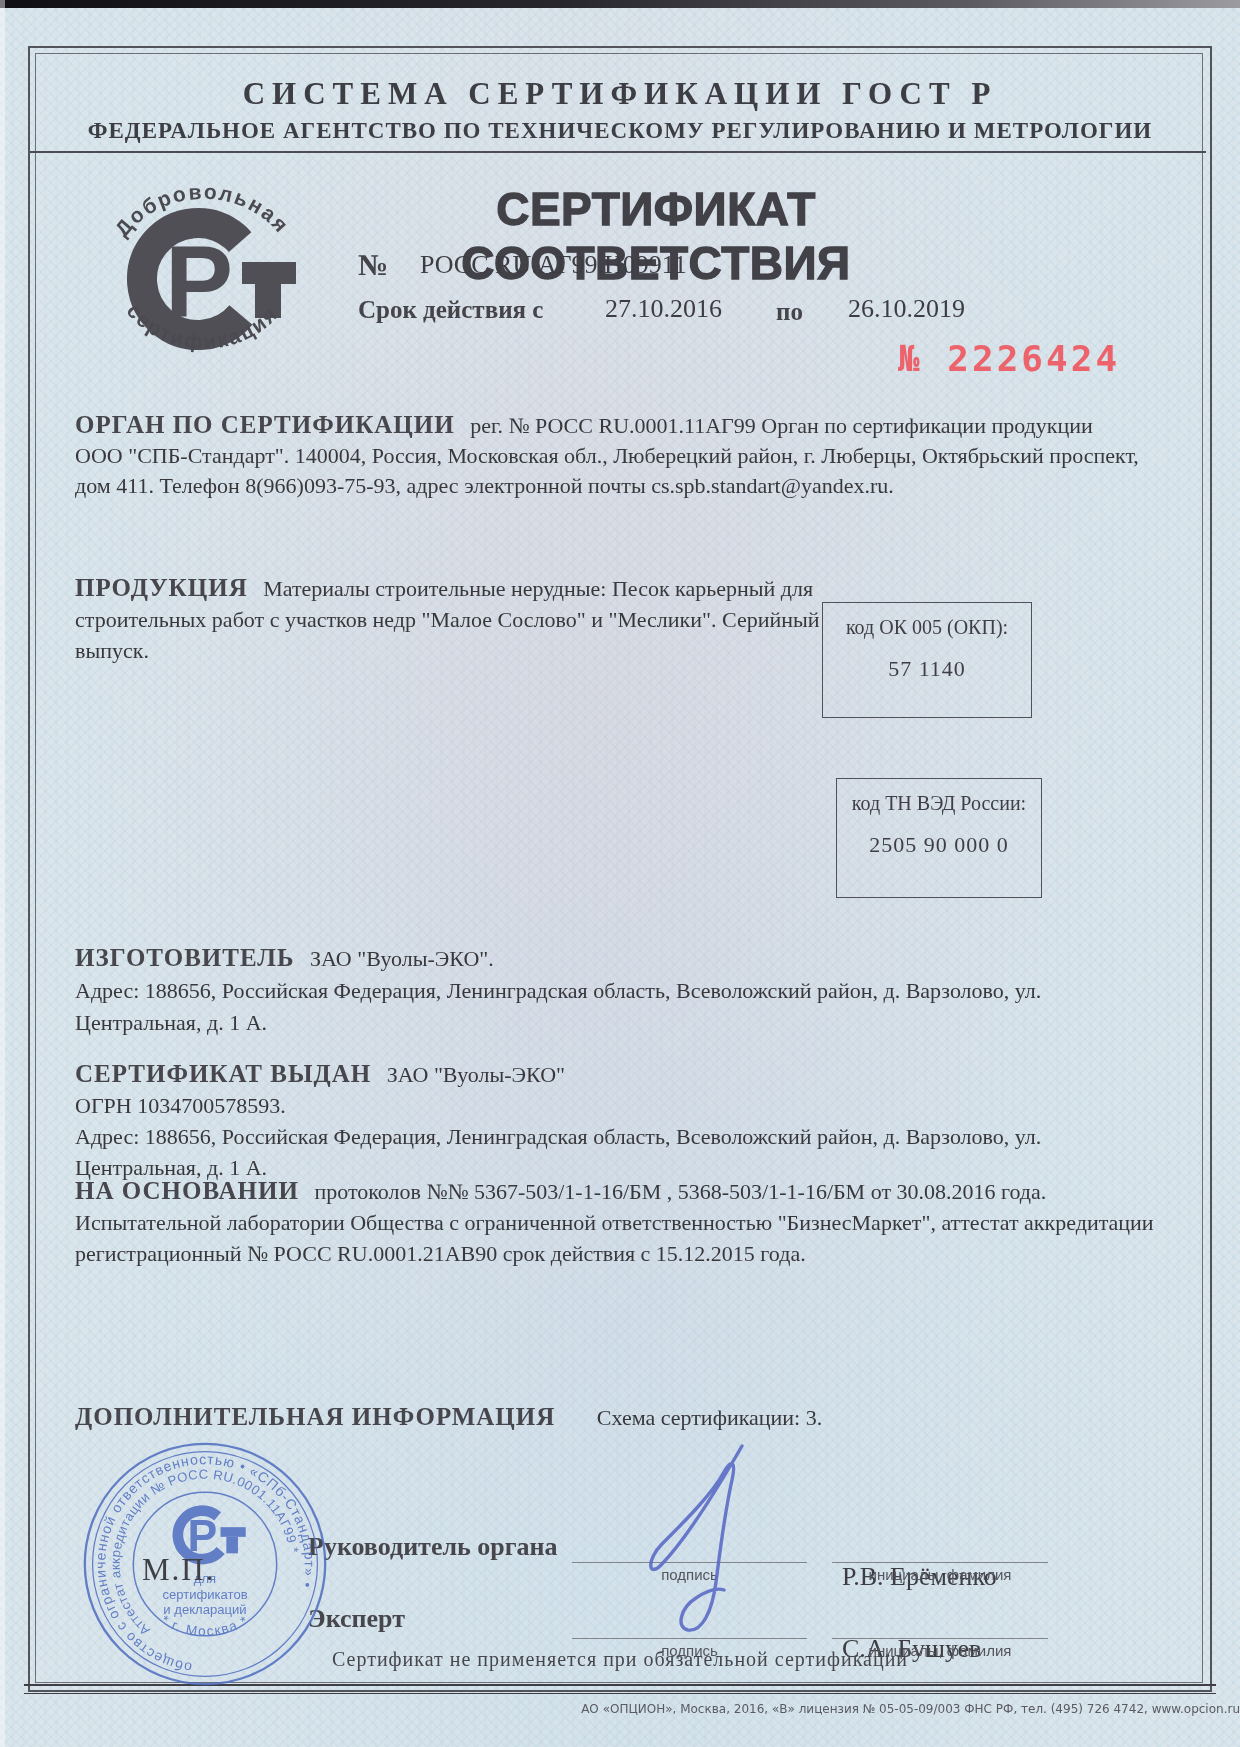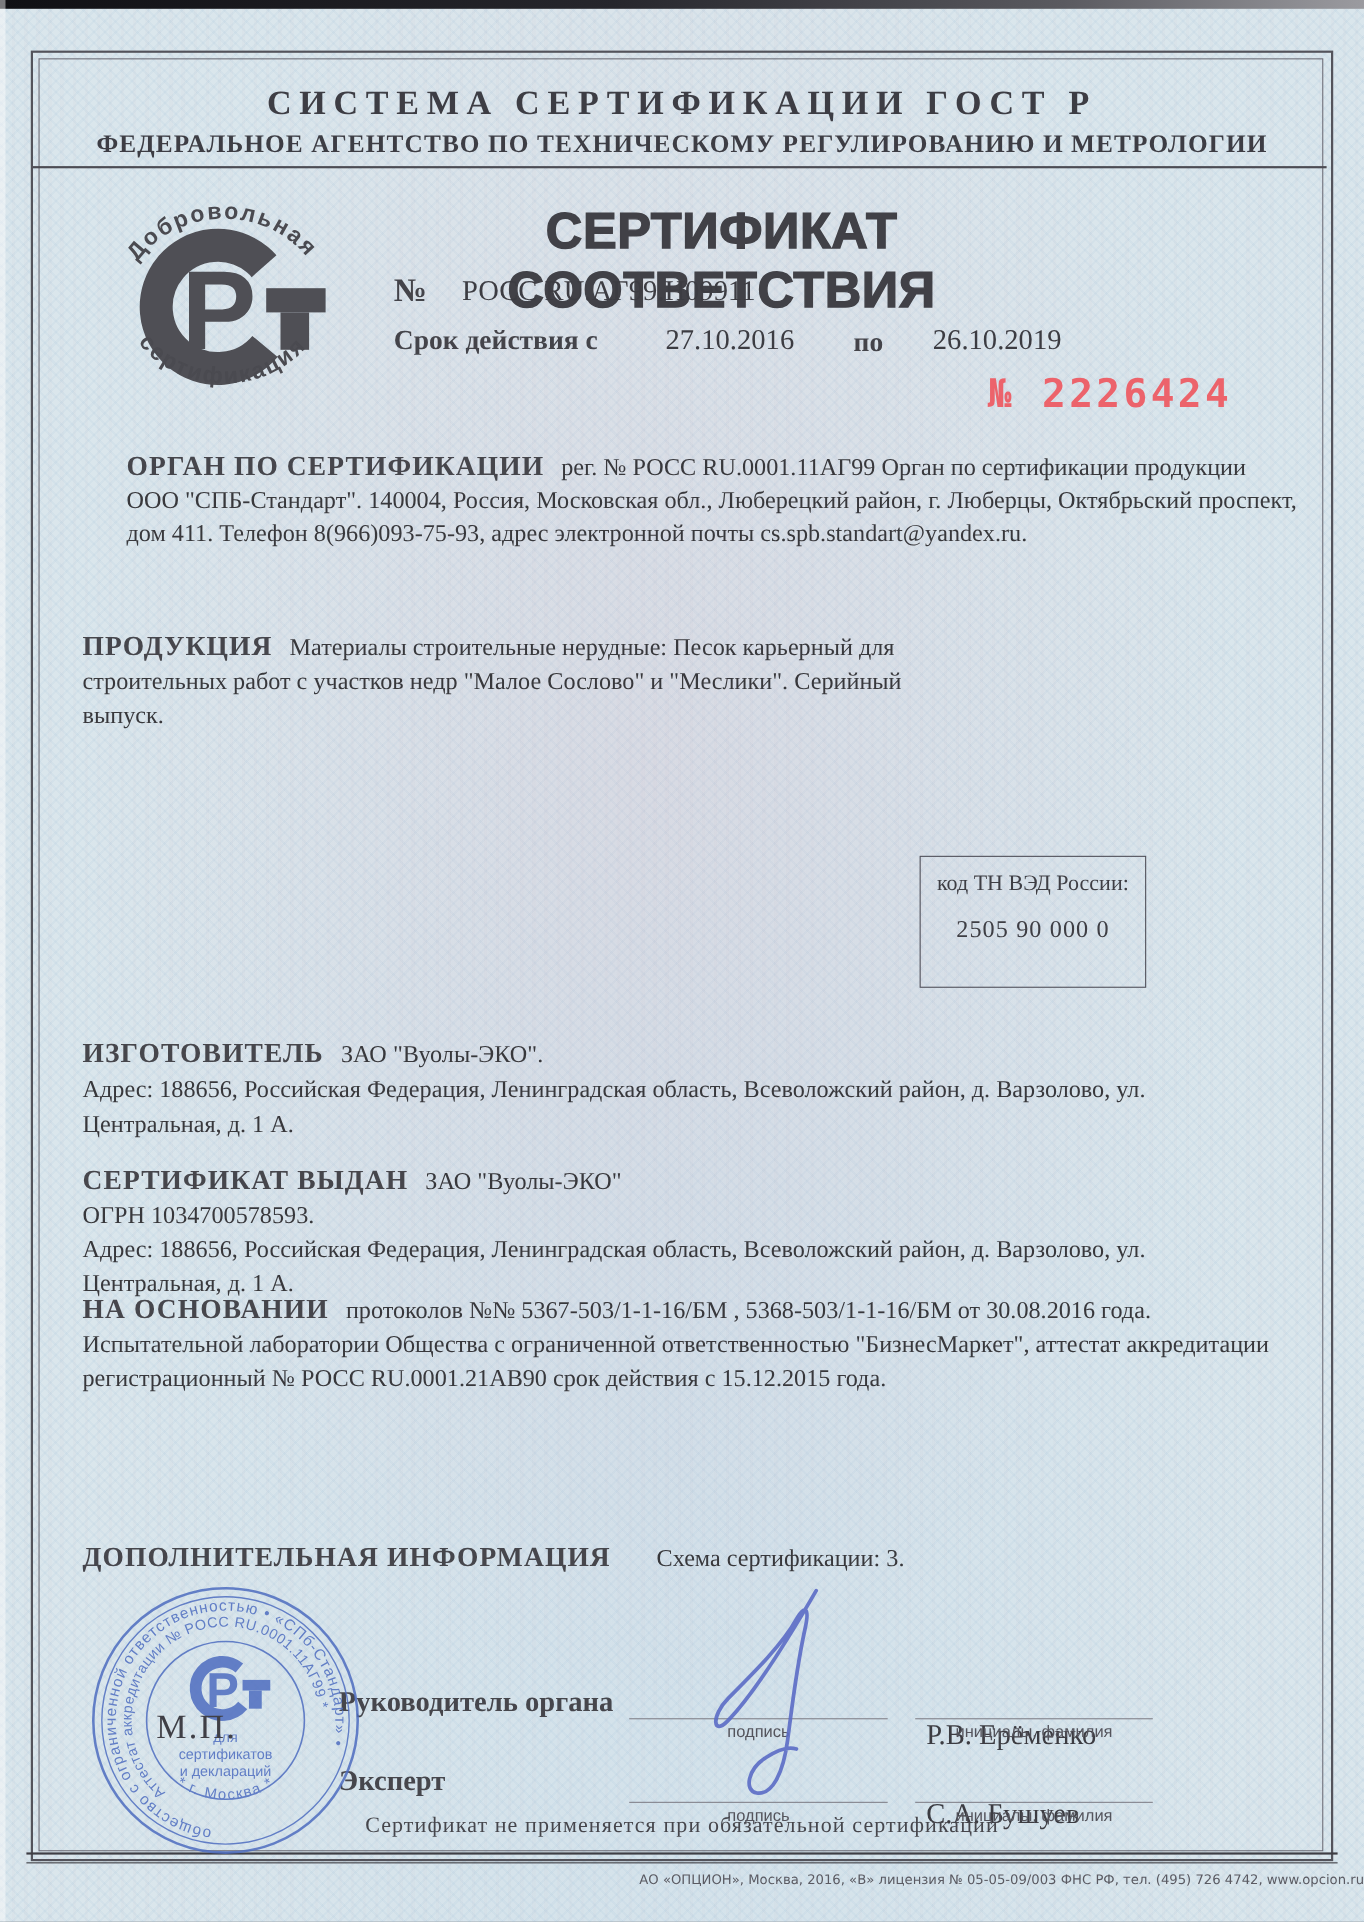--- a/index.html
+++ b/index.html
@@ -31,21 +31,21 @@
   .no-label{top:248px;left:358px;font-size:30px;font-weight:bold;color:#44444a;}
   .no-value{top:250px;left:420px;font-size:26px;color:#3c3c42;}
   .validity-label{top:296px;left:358px;font-size:25px;font-weight:bold;color:#44444a;}
   .date-from{top:294px;left:605px;font-size:26px;color:#3c3c42;}
   .po-label{top:298px;left:776px;font-size:25px;font-weight:bold;color:#44444a;}
   .date-to{top:294px;left:848px;font-size:26px;color:#3c3c42;}
   .blank-no{top:338px;left:898px;font-family:"DejaVu Sans Mono",monospace;font-weight:bold;
     font-size:36px;letter-spacing:3px;color:#ec636b;}
   .sec{line-height:30px;font-size:22px;color:#38383c;}
   .sec .lbl{font-size:25px;font-weight:bold;letter-spacing:1px;color:#46464c;margin-right:10px;}
-  .sec-org{top:410px;left:75px;width:1068px;margin-left:40px;}
+  .sec-org{top:410px;left:75px;width:1068px;}
   .sec-product{top:572px;left:75px;width:768px;line-height:31px;}
   .sec-conforms{top:752px;left:75px;width:1070px;}
   .sec-conforms .gost{margin-top:1px;font-size:22px;}
   .sec-manufacturer{top:942px;left:75px;width:1004px;line-height:32px;}
   .sec-issued{top:1058px;left:75px;width:1004px;line-height:31px;}
   .sec-basis{top:1175px;left:75px;width:1082px;line-height:31px;}
   .sec-additional{top:1402px;left:75px;width:1080px;}
   .sec-additional .inline{margin-left:26px;}
   .code-box{border:1.5px solid #50505a;text-align:center;font-size:20px;color:#3e3e44;}
   .code-box .cb-label{margin-top:13px;}
@@ -115,20 +115,24 @@
   <div class="abs sec sec-org">
     <span class="lbl">ОРГАН ПО СЕРТИФИКАЦИИ</span>
     <span>рег. № РОСС RU.0001.11АГ99 Орган по сертификации продукции</span>
     <span>ООО "СПБ-Стандарт". 140004, Россия, Московская обл., Люберецкий район, г. Люберцы, Октябрьский проспект, дом 411. Телефон 8(966)093-75-93, адрес электронной почты cs.spb.standart@yandex.ru.</span>
   </div>
 
   <div class="abs sec sec-product">
     <span class="lbl">ПРОДУКЦИЯ</span>
     <span>Материалы строительные нерудные: Песок карьерный для строительных работ с участков недр "Малое Сослово" и "Меслики". Серийный выпуск.</span>
   </div>
+  <div class="abs code-box box-okp">
+    <div class="cb-label">код ОК 005 (ОКП):</div>
+    <div class="cb-value">57 1140</div>
+  </div>
 
   <div class="abs code-box box-tnved">
     <div class="cb-label">код ТН ВЭД России:</div>
     <div class="cb-value">2505 90 000 0</div>
   </div>
 
   <div class="abs sec sec-manufacturer">
     <span class="lbl">ИЗГОТОВИТЕЛЬ</span>
     <span>ЗАО "Вуолы-ЭКО".</span>
     <div>Адрес: 188656, Российская Федерация, Ленинградская область, Всеволожский район, д. Варзолово, ул. Центральная, д. 1 А.</div>

